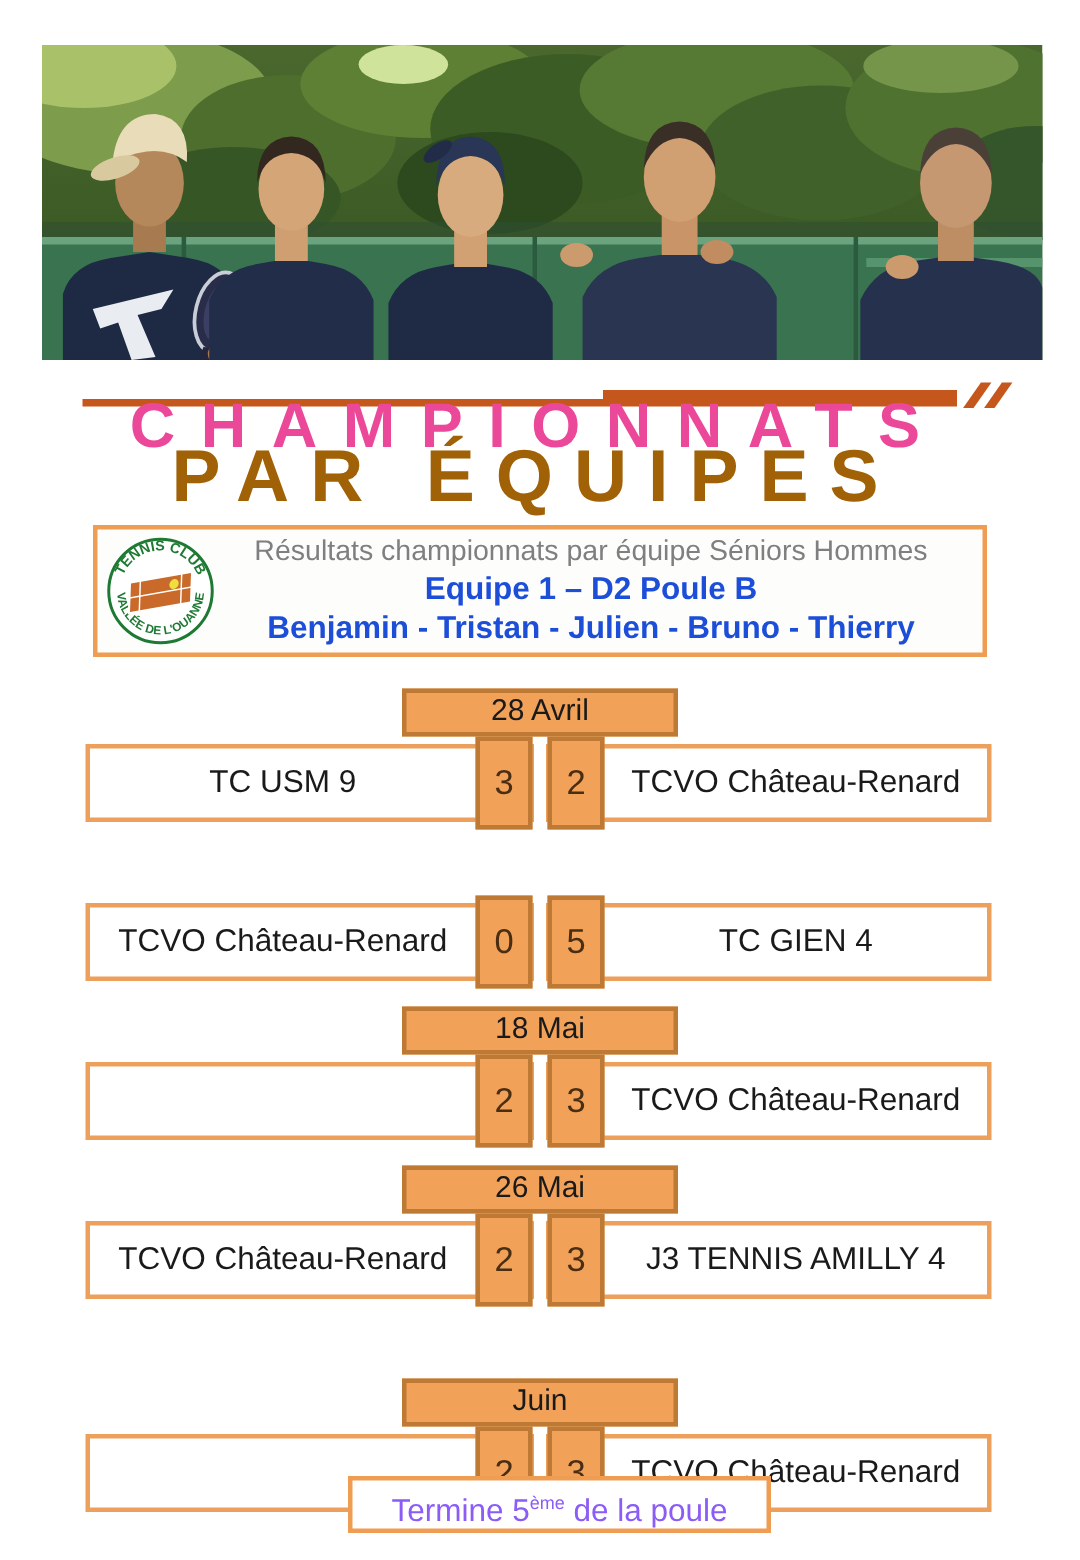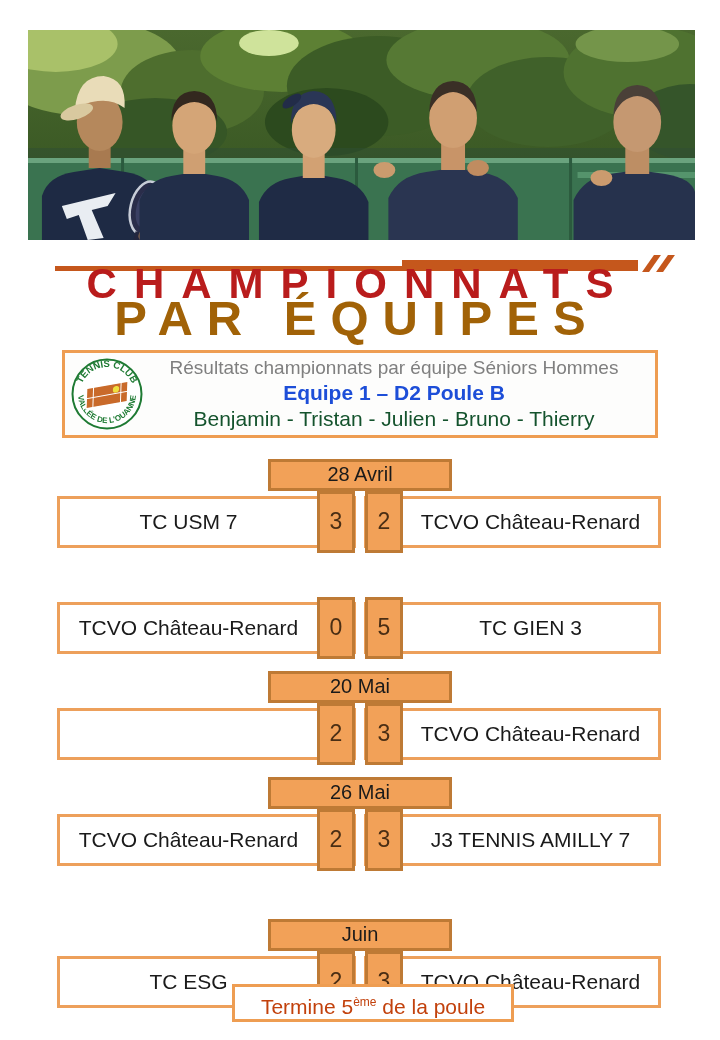--- a/index.html
+++ b/index.html
@@ -11,33 +11,33 @@
   .photo svg{display:block;width:100%;height:100%;}
 
   
   .rule-thin{position:absolute;left:55px;top:266px;width:347px;height:5px;background:#C5571C;}
   .rule-thick{position:absolute;left:402px;top:260px;width:236px;height:11px;background:#C5571C;}
   .slash{position:absolute;top:255px;width:7px;height:17px;background:#C5571C;transform:skewX(-35deg);}
   .slash.s1{left:648px;}
   .slash.s2{left:662px;}
   .title-line1{position:absolute;left:30px;top:263px;width:640px;text-align:center;
       font-size:42px;font-weight:bold;letter-spacing:17px;padding-left:17px;box-sizing:border-box;
-      color:#b91c1c;line-height:1;white-space:nowrap;}
+      color:#ec4899;line-height:1;white-space:nowrap;}
   .title-line2{position:absolute;left:30px;top:294px;width:640px;text-align:center;
       font-size:49px;font-weight:bold;letter-spacing:14px;padding-left:14px;box-sizing:border-box;
       color:#a16207;line-height:1;white-space:nowrap;}
 
   
   .header-box{position:absolute;left:62px;top:350px;width:596px;height:88px;background:#fdfdfc;
       border:3px solid #EE9D52;box-sizing:border-box;display:flex;align-items:center;}
   .logo-wrap{flex:0 0 auto;margin-left:6px;width:72px;height:72px;}
   .header-text{flex:1;text-align:center;padding-right:10px;line-height:1.25;}
   .header-sub{font-size:19px;color:#7F7F7F;}
   .header-team{font-size:21px;font-weight:bold;color:#1d4ed8;}
-  .header-players{font-size:21px;font-weight:normal;color:#14532d;text-align:center;}
+  .header-players{font-size:21px;font-weight:bold;color:#1d4ed8;text-align:center;}
 
   
   .match{position:absolute;left:0;width:608px;height:96px;text-decoration:underline;}
   .date-badge{position:absolute;left:268px;top:0;width:184px;height:32px;background:#F2A158;
       border:3px solid #BE7A35;box-sizing:border-box;text-align:center;font-size:20px;
       line-height:25px;color:#1a1a1a;}
   .team-box{position:absolute;top:37px;height:52px;background:#ffffff;border:3px solid #EDA05B;
       box-sizing:border-box;}
   .team-box.home{left:57px;width:299px;}
   .team-box.away{left:364px;width:297px;}
@@ -47,21 +47,21 @@
   .team-box.away .team-name{left:40px;right:4px;}
   .score{position:absolute;top:-8px;width:38px;height:62px;background:#F2A158;
       border:3px solid #BE7A35;box-sizing:border-box;text-align:center;font-size:23px;
       line-height:55px;color:#4A2E14;}
   .team-box.home .score{right:-2px;}
   .team-box.away .score{left:-2px;}
 
   
   .footer-box{position:absolute;left:232px;top:984px;width:282px;height:38px;background:#fff;
       border:3px solid #EE9D52;box-sizing:border-box;text-align:center;font-size:21px;
-      line-height:31px;color:#c2410c;white-space:nowrap;}
+      line-height:31px;color:#8b5cf6;white-space:nowrap;}
   .footer-box sup{font-size:12px;}
 </style>
 </head>
 <body>
 
 <div class="page">
 
   <div class="photo">
     <svg viewBox="0 0 670 210" preserveAspectRatio="none">
       <defs>
@@ -178,67 +178,66 @@
       <div class="header-sub">Résultats championnats par équipe Séniors Hommes</div>
       <div class="header-team">Equipe 1 – D2 Poule B</div>
       <div class="header-players">Benjamin - Tristan - Julien - Bruno - Thierry</div>
     </div>
   </div>
 
   <div id="matches">
     <div class="match" style="top: 459px;">
       <div class="date-badge">28 Avril</div>
       <div class="team-box home">
-        <span class="team-name">TC USM 7</span>
+        <span class="team-name">TC USM 9</span>
         <div class="score">3</div>
       </div>
       <div class="team-box away">
         <div class="score">2</div>
         <span class="team-name">TCVO  Château-Renard</span>
       </div>
     </div>
 
     <div class="match" style="top: 565px;">
       <div class="team-box home">
         <span class="team-name">TCVO  Château-Renard</span>
         <div class="score">0</div>
       </div>
       <div class="team-box away">
         <div class="score">5</div>
-        <span class="team-name">TC GIEN 3</span>
+        <span class="team-name">TC GIEN 4</span>
       </div>
     </div>
 
     <div class="match" style="top: 671px;">
-      <div class="date-badge">20 Mai</div>
+      <div class="date-badge">18 Mai</div>
       <div class="team-box home">
         <div class="score">2</div>
       </div>
       <div class="team-box away">
         <div class="score">3</div>
         <span class="team-name">TCVO Château-Renard</span>
       </div>
     </div>
 
     <div class="match" style="top: 777px; padding-left: 32px;">
       <div class="date-badge">26 Mai</div>
       <div class="team-box home">
         <span class="team-name">TCVO Château-Renard</span>
         <div class="score">2</div>
       </div>
       <div class="team-box away">
         <div class="score">3</div>
-        <span class="team-name">J3 TENNIS AMILLY 7</span>
+        <span class="team-name">J3 TENNIS AMILLY 4</span>
       </div>
     </div>
 
     <div class="match" style="top: 919px;">
       <div class="date-badge">Juin</div>
       <div class="team-box home">
-        <span class="team-name">TC ESG</span>
         <div class="score">2</div>
       </div>
       <div class="team-box away">
         <div class="score">3</div>
         <span class="team-name">TCVO Château-Renard</span>
       </div>
     </div>
   </div>
 
   <div class="footer-box">

